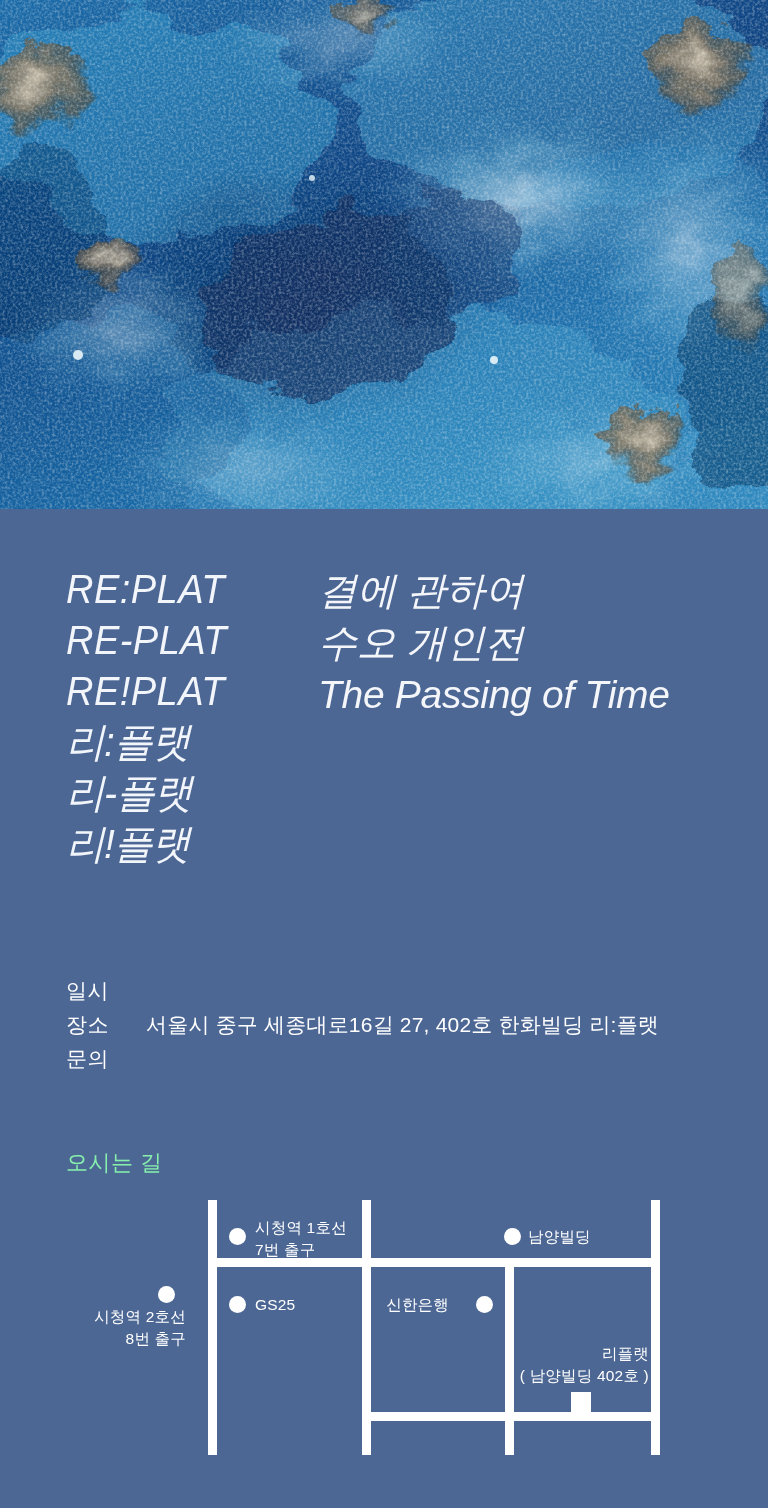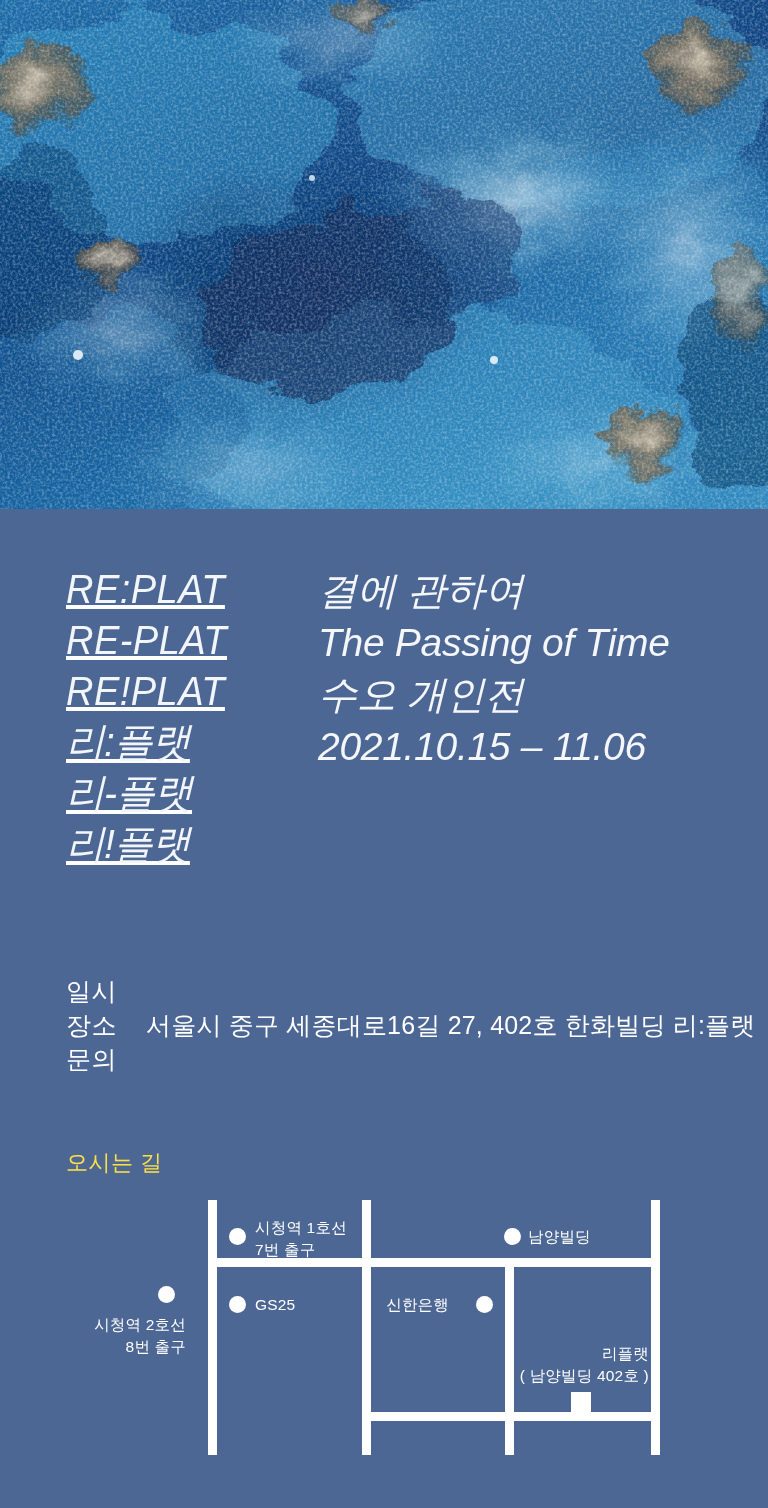--- a/index.html
+++ b/index.html
@@ -18,21 +18,21 @@
     overflow:hidden;
     background:#14508c;
   }
   #artwork svg { display:block; width:768px; height:509px; }
 
   
   #title-block {
     position:absolute; left:0; top:509px; width:768px;
   }
   .logo-col {
-    position:absolute; left:66px; top:55px; width:250px;text-decoration:underline;
+    position:absolute; left:66px; top:55px; width:250px;
   }
   .logo-line {
     font-style:italic;
     font-weight:300;
     font-size:40px;
     line-height:51px;
     letter-spacing:0.5px;
     white-space:nowrap;
     color:#f2f5fa;
     transform:scaleX(0.95);
@@ -55,31 +55,31 @@
   .title-line.kr { letter-spacing:0px; }
 
   
   #info {
     position:absolute; left:66px; top:974px; width:690px;
   }
   .info-row {
     display:flex;
     align-items:baseline;
     line-height:34px;
-    font-size:25px;
+    font-size:21px;
     color:#ffffff;
     white-space:nowrap;
   }
   .info-label { width:80px; flex:0 0 80px; letter-spacing:0.5px; }
   .info-value { letter-spacing:0.2px; }
 
   
   #map-heading {
     position:absolute; left:66px; top:1148px;
-    font-size:22px; line-height:30px; color:#fde047;
+    font-size:22px; line-height:30px; color:#86efac;
     letter-spacing:0.5px;
   }
   #map {
     position:absolute; left:0; top:1190px; width:644px; height:300px;
   }
   .road { position:absolute; background:#ffffff; }
   .vroad { width:9px; }
   .hroad { height:9px; }
 
   .m-label {
@@ -206,23 +206,22 @@
     <div class="logo-line">RE:PLAT</div>
     <div class="logo-line">RE-PLAT</div>
     <div class="logo-line">RE!PLAT</div>
     <div class="logo-line kr">리:플랫</div>
     <div class="logo-line kr">리-플랫</div>
     <div class="logo-line kr">리!플랫</div>
   </div>
 
   <div class="title-col">
     <div class="title-line kr">결에 관하여</div>
+    <div class="title-line kr">수오 개인전</div>
     <div class="title-line">The Passing of Time</div>
-    <div class="title-line kr">수오 개인전</div>
-    <div class="title-line">2021.10.15 – 11.06</div>
   </div>
 </div>
 
 <div id="info">
   <div class="info-row">
     <span class="info-label">일시</span>
   </div>
   <div class="info-row">
     <span class="info-label">장소</span>
     <span class="info-value">서울시 중구 세종대로16길 27, 402호 한화빌딩 리:플랫</span>
@@ -248,21 +247,21 @@
   <div class="m-dot" style="left:229px; top:38px;"></div>
   <div class="m-label" style="left:255px; top:27px;">
     <div>시청역 1호선</div>
     <div>7번 출구</div>
   </div>
 
   <div class="m-dot" style="left:504px; top:38px;"></div>
   <div class="m-label" style="left:528px; top:36px;">남양빌딩</div>
 
   <div class="m-dot" style="left:158px; top:96px;"></div>
-  <div class="m-label right" style="left:0px; top:124px; width:186px;">
+  <div class="m-label right" style="left:0px; top:116px; width:186px;">
     <div>시청역 2호선</div>
     <div>8번 출구</div>
   </div>
 
   <div class="m-dot" style="left:229px; top:106px;"></div>
   <div class="m-label" style="left:255px; top:104px;">GS25</div>
 
   <div class="m-dot" style="left:476px; top:106px;"></div>
   <div class="m-label right" style="left:311px; top:104px; width:138px;">신한은행</div>
 

